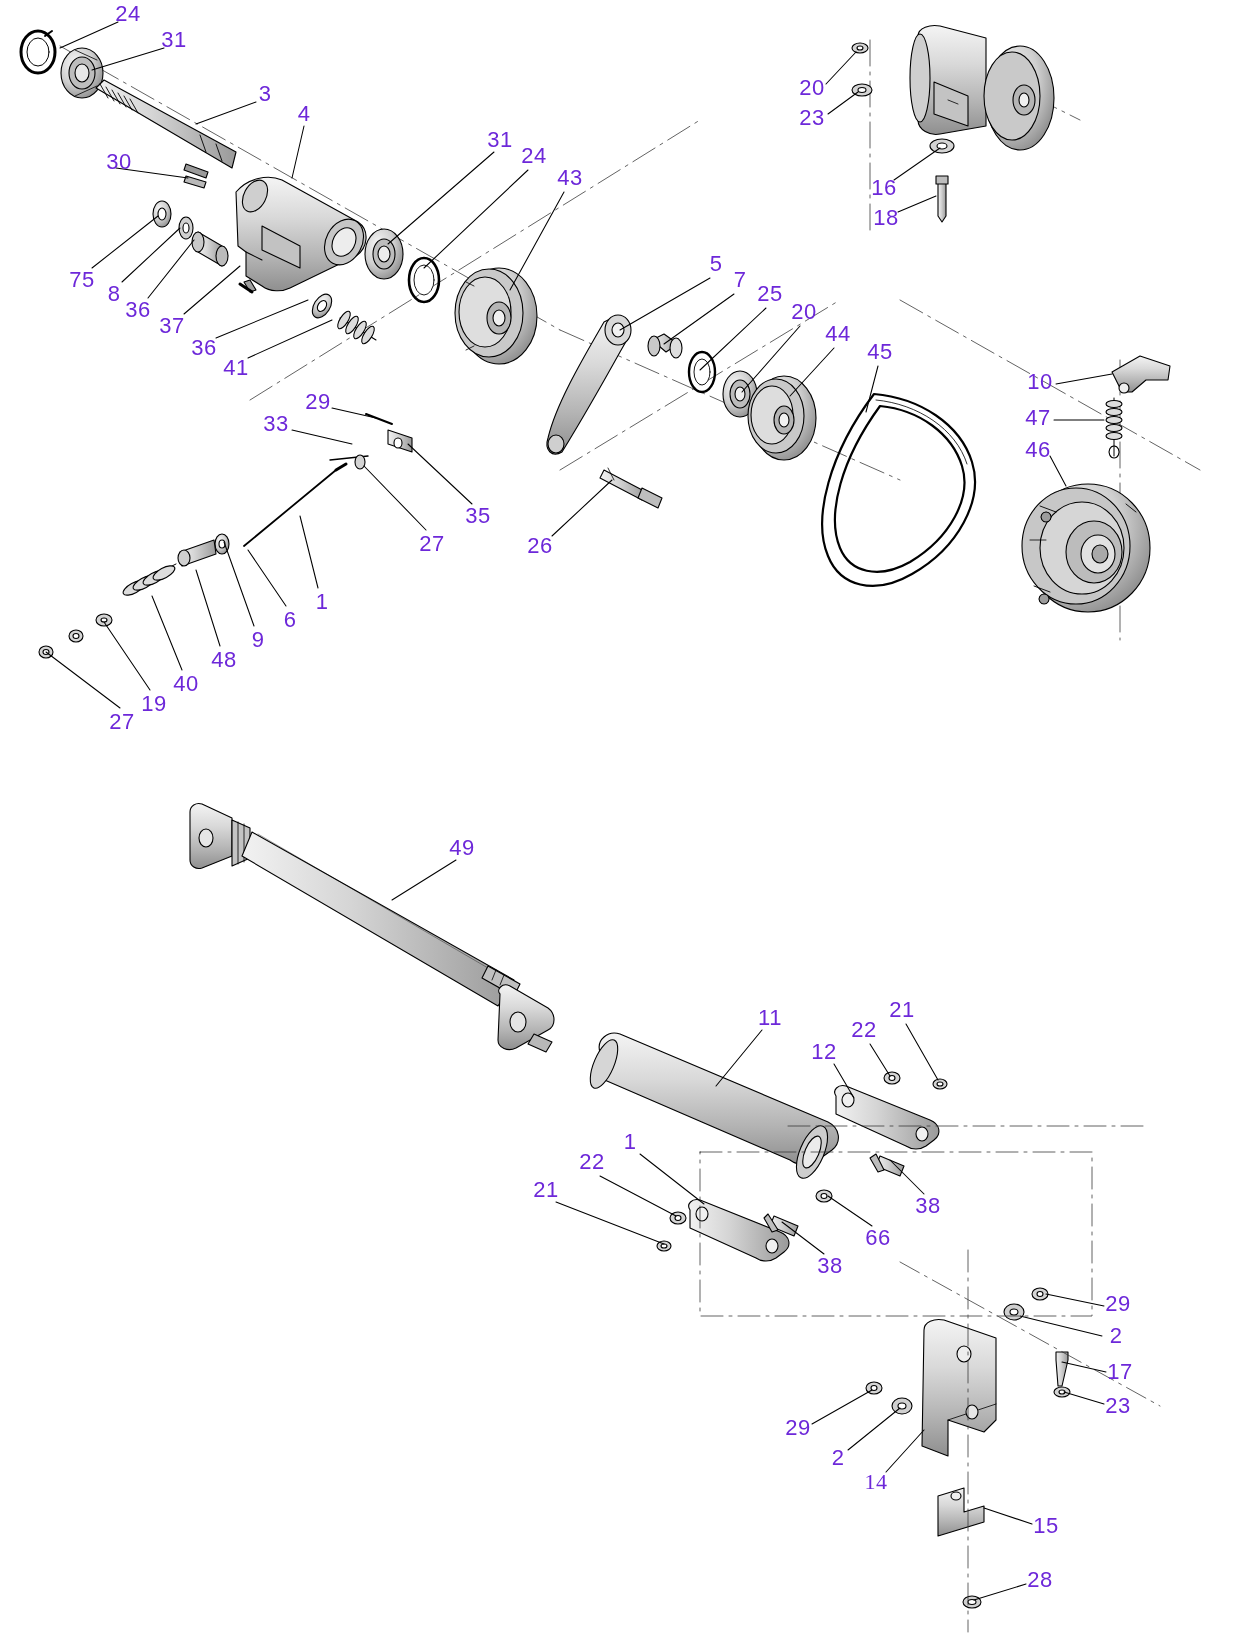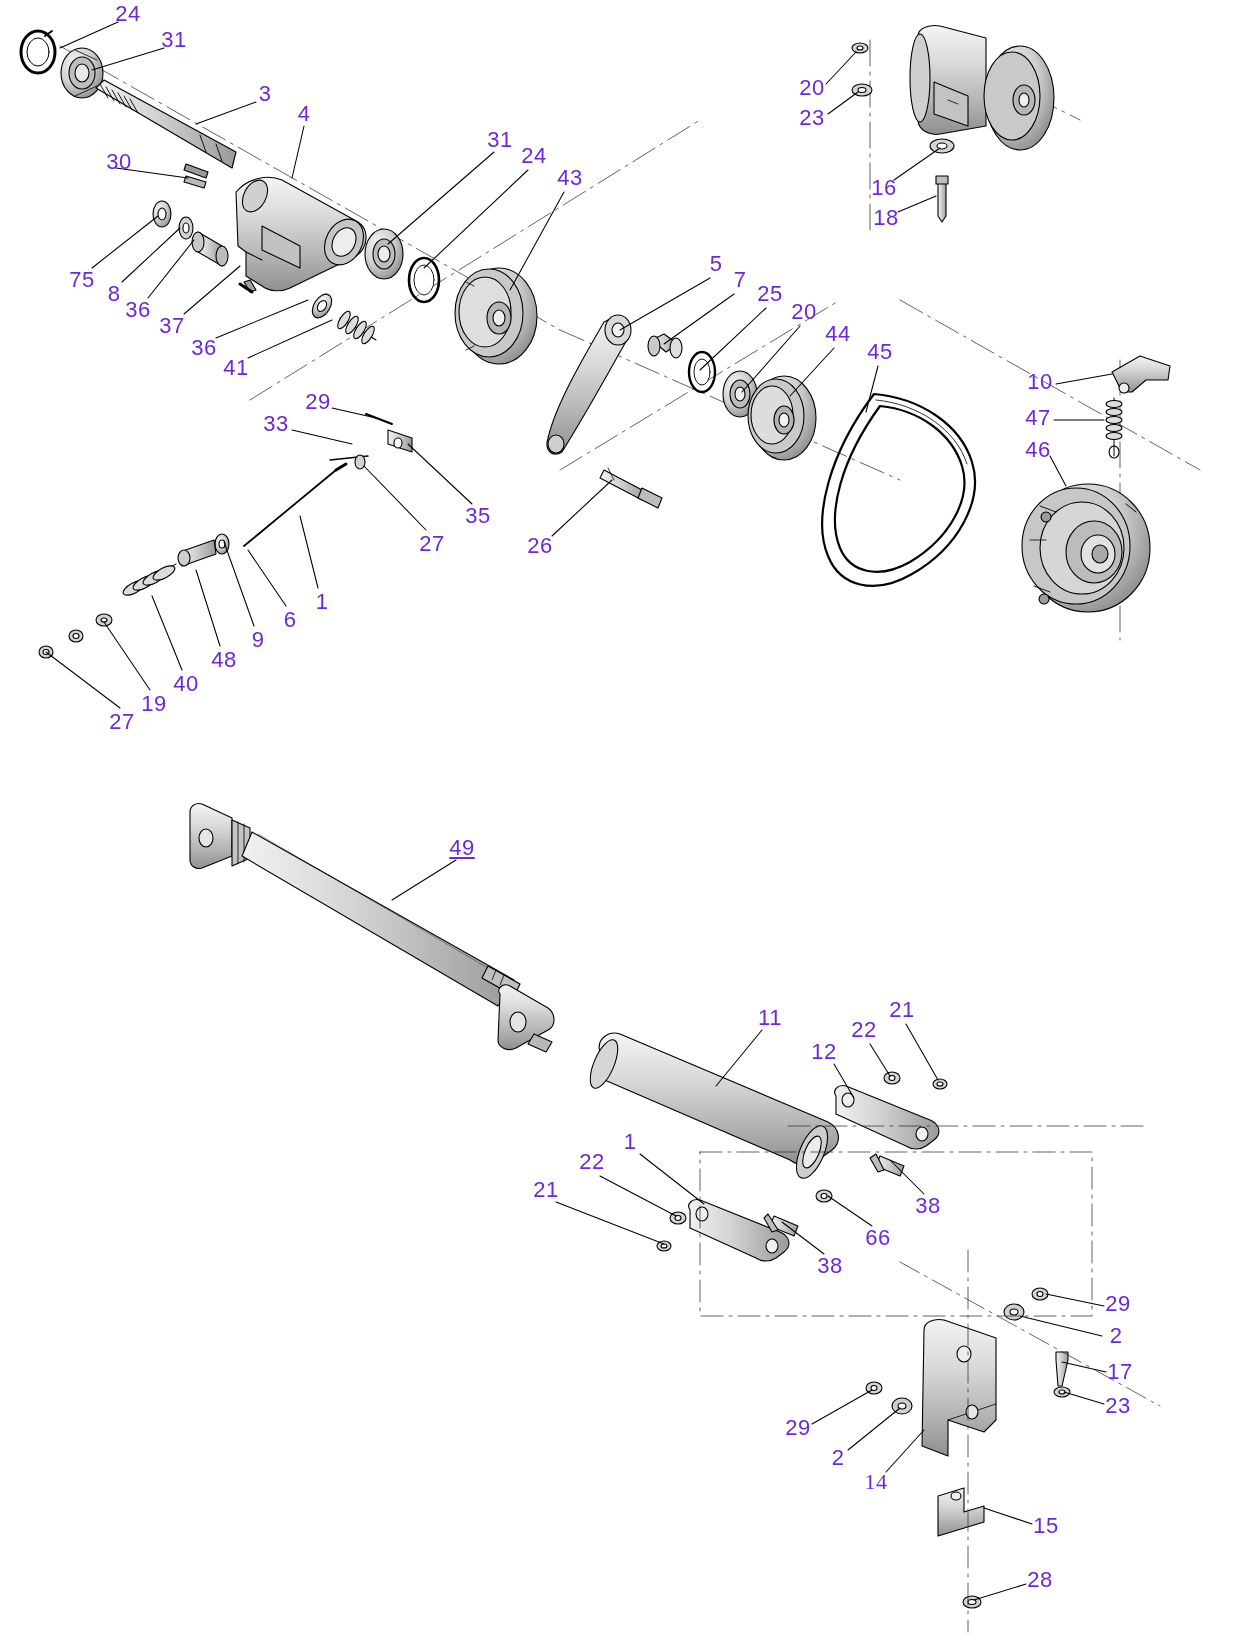--- a/index.html
+++ b/index.html
@@ -465,21 +465,21 @@
       <div class="callout" style="left: 478px; top: 516px;">35</div>
       <div class="callout" style="left: 432px; top: 544px;">27</div>
       <div class="callout" style="left: 322px; top: 602px;">1</div>
       <div class="callout" style="left: 290px; top: 620px;">6</div>
       <div class="callout" style="left: 258px; top: 640px;">9</div>
       <div class="callout" style="left: 224px; top: 660px;">48</div>
       <div class="callout" style="left: 186px; top: 684px;">40</div>
       <div class="callout" style="left: 154px; top: 704px;">19</div>
       <div class="callout" style="left: 122px; top: 722px;">27</div>
       <div class="callout" style="left: 540px; top: 546px;">26</div>
-      <div class="callout" style="left: 462px; top: 848px; text-decoration: underline;">49</div>
+      <div class="callout" style="left: 462px; top: 848px;">49</div>
       <div class="callout" style="left: 770px; top: 1018px;">11</div>
       <div class="callout" style="left: 824px; top: 1052px;">12</div>
       <div class="callout" style="left: 864px; top: 1030px;">22</div>
       <div class="callout" style="left: 902px; top: 1010px;">21</div>
       <div class="callout" style="left: 928px; top: 1206px;">38</div>
       <div class="callout" style="left: 630px; top: 1142px;">1</div>
       <div class="callout" style="left: 592px; top: 1162px;">22</div>
       <div class="callout" style="left: 546px; top: 1190px;">21</div>
       <div class="callout" style="left: 878px; top: 1238px;">66</div>
       <div class="callout" style="left: 830px; top: 1266px;">38</div>

